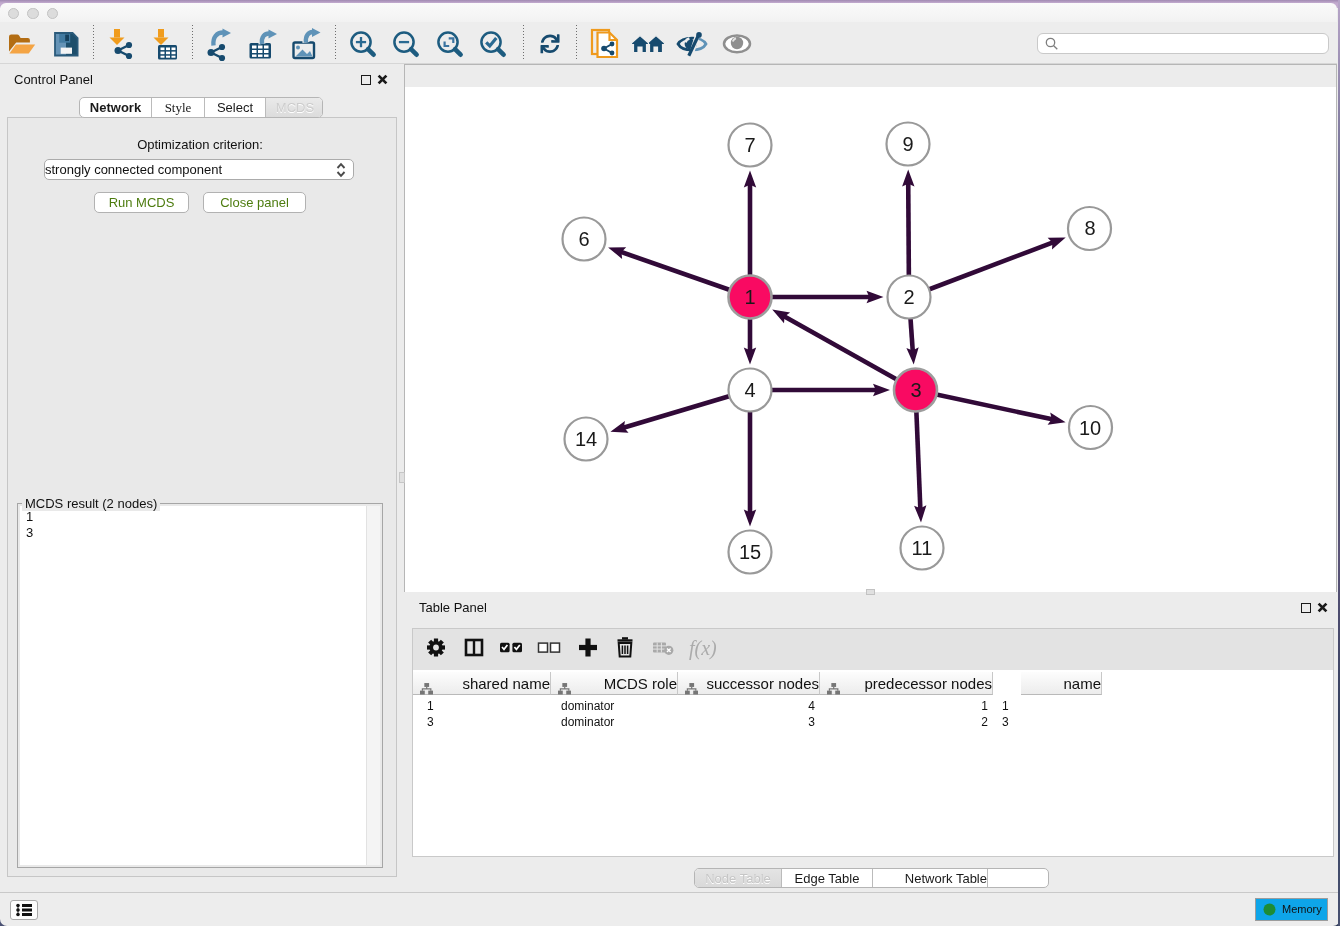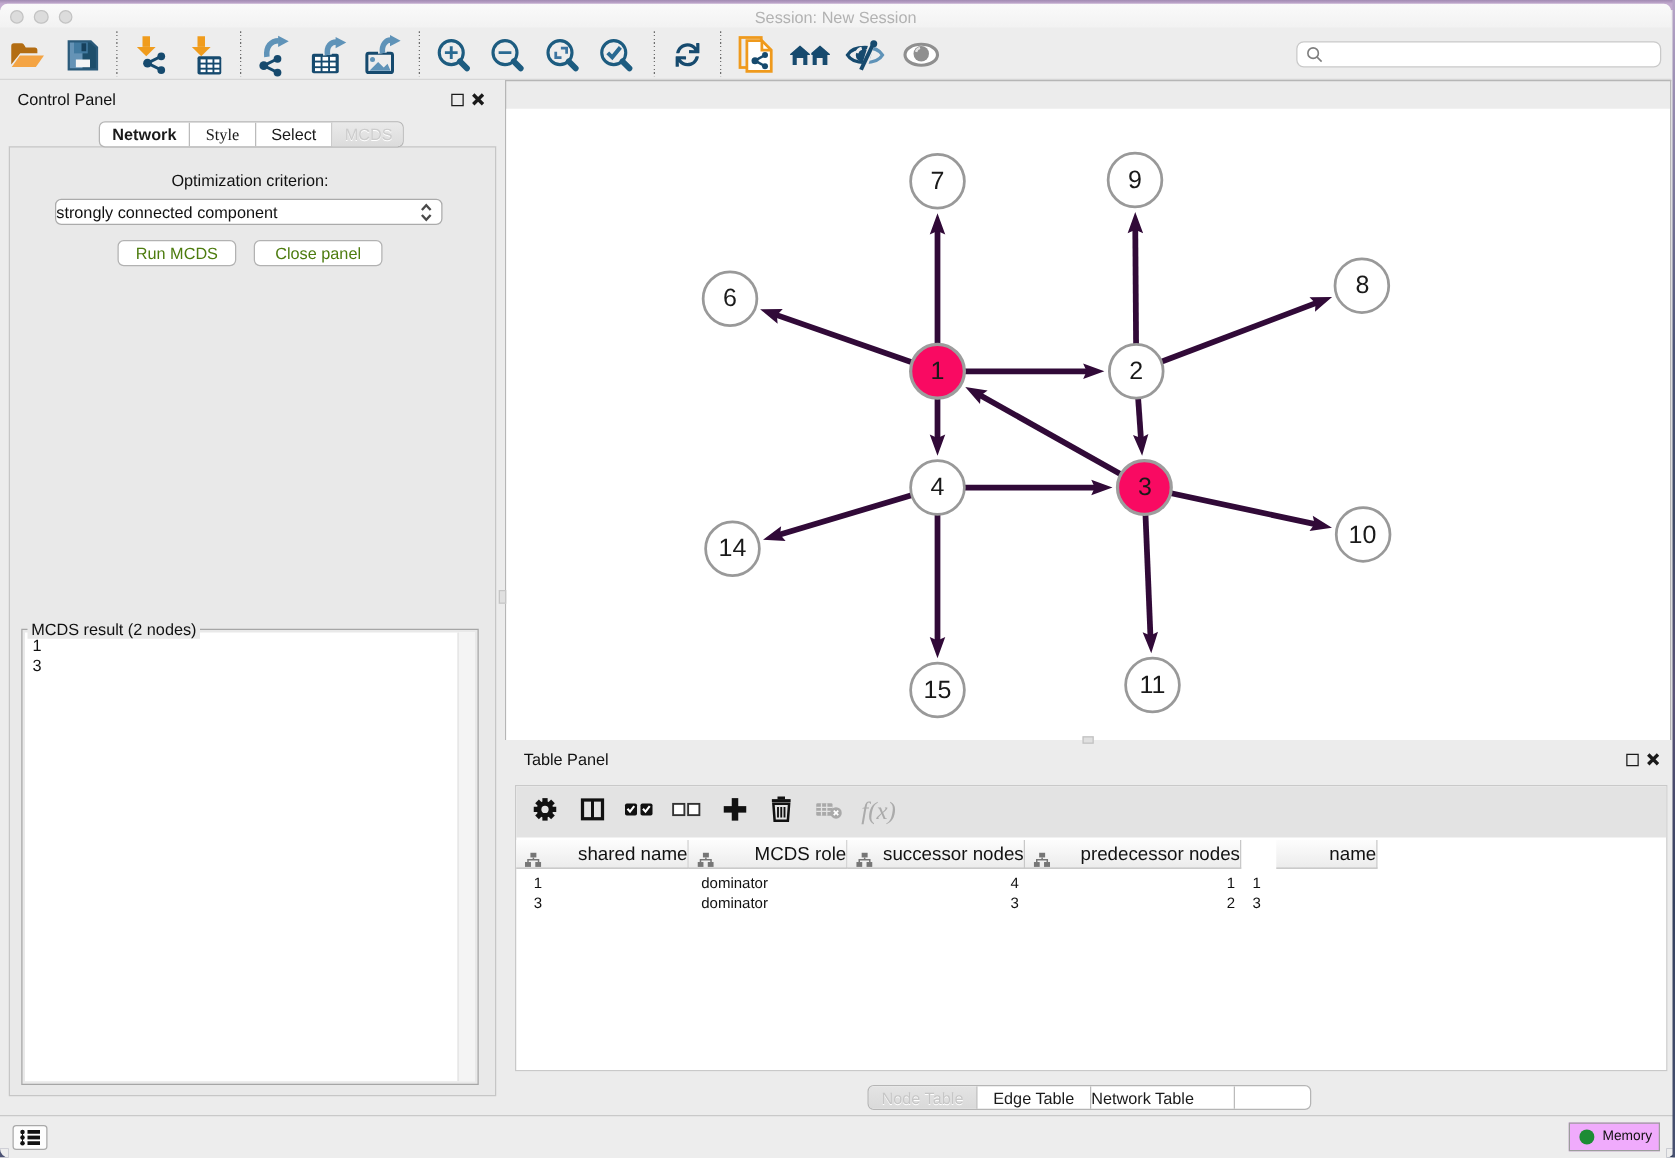--- a/index.html
+++ b/index.html
@@ -37,31 +37,30 @@
 #netcanvas { position:absolute; left:0; top:22px; width:931px; height:505px; background:#fff; }
 
 #tp-title { left:419px; top:600px; font-size:13px; color:#111; }
 #tp-box { left:412px; top:628px; width:922px; height:229px; border:1px solid #c9c9c9; background:#fff; }
 #tp-toolbar { position:absolute; left:0; top:0; width:920px; height:41px; background:#e3e3e3; }
 .hdr { position:absolute; top:43px; height:23px; background:linear-gradient(#fdfdfd,#ececec); border-right:1px solid #c8c8c8; border-bottom:1px solid #b9b9b9; font-size:15px; color:#111; text-align:right; line-height:23px; }
 .hic { position:absolute; left:7px; top:5px; }
 .cell { position:absolute; font-size:12px; color:#111; height:16px; line-height:16px; }
 
 #statusbar { left:0; top:892px; width:1340px; height:34px; background:#ededed; border-top:1px solid #c9c9c9; }
-#membtn { position:absolute; left:1255px; top:5px; width:73px; height:23px; background:#f0abfc; border:1px solid #9c9c9c; font-size:11px; color:#111; }
+#membtn { position:absolute; left:1255px; top:5px; width:73px; height:23px; background:#0ea5e9; border:1px solid #9c9c9c; font-size:11px; color:#111; }
 #listbtn { position:absolute; left:10px; top:7px; width:28px; height:20px; background:#fdfdfd; border:1px solid #a9a9a9; border-radius:3px; }
 </style>
 </head>
 <body>
 <div class="abs" id="pt"></div>
 <div class="abs" id="titlebar">
   <div class="tl" style="left:7.5px;"></div>
   <div class="tl" style="left:27px;"></div>
   <div class="tl" style="left:46.5px;"></div>
-  <div id="apptitle">Session: New Session</div>
 </div>
 <div class="abs" id="toolbar">
   <svg class="ti" style="left:5px" width="34" height="34" viewBox="0 0 34 34">
     <path d="M4 23.5 V8.7 Q4 6.5 6.2 6.5 H12.2 Q13.4 6.5 14.1 7.6 L15.6 10 H22.8 Q24.9 10 24.9 12.1 V14.6 H11.2 Z" fill="#b36d13"></path>
     <path d="M10.9 16.4 H30.2 L23.7 25.6 H4.4 Z" fill="#f4a444"></path>
   </svg>
   <svg class="ti" style="left:49px" width="34" height="34" viewBox="0 0 34 34">
     <path d="M6 5 h17.6 l5 5 V27.5 H6 Z" fill="#6593b6"></path>
     <path d="M23.6 5 l5 5 V27.5 H17 V5 Z" fill="#1d4e6b"></path>
     <rect x="10.2" y="5" width="11" height="9.7" fill="#427aa0"></rect>
@@ -413,21 +412,21 @@
   <div class="cell" style="left:14px; top:85px;">3</div>
   <div class="cell" style="left:148px; top:85px;">dominator</div>
   <div class="cell" style="left:265px; top:85px; width:137px; text-align:right;">3</div>
   <div class="cell" style="left:407px; top:85px; width:168px; text-align:right;">2</div>
   <div class="cell" style="left:589px; top:85px;">3</div>
 </div>
 
 <div id="btabs" style="position:absolute; left:694px; top:868px; width:355px; height:20px; background:#fff; border:1px solid #b5b5b5; border-radius:5px; overflow:hidden; font-size:13px; color:#1a1a1a;">
   <div style="position:absolute; left:0; top:0; width:87px; height:20px; text-align:center; line-height:19px; background:linear-gradient(#e4e4e4,#d8d8d8); color:#c6c6c6; text-shadow:0 1px 0 #fff; border-right:1px solid #bbb;">Node Table</div>
   <div style="position:absolute; left:87px; top:0; width:91px; height:20px; text-align:center; line-height:19px; border-right:1px solid #bbb;">Edge Table</div>
-  <div style="position:absolute; left:178px; top:0; width:115px; height:20px; text-align:left; line-height:19px; border-right:1px solid #bbb;">Network Table</div>
+  <div style="position:absolute; left:178px; top:0; width:115px; height:20px; text-align:right; line-height:19px; border-right:1px solid #bbb;">Network Table</div>
   <div style="position:absolute; left:293px; top:0; width:60px; height:20px; text-align:center; line-height:19px;margin-top:40px;">Motifs</div>
 </div>
 
 <div class="abs" id="statusbar">
   <div id="listbtn">
     <svg width="16" height="14" viewBox="0 0 16 14" style="position:absolute;left:5px;top:2px;">
       <circle cx="2" cy="2.5" r="1.8" fill="#111"></circle>
         <rect x="6" y="1" width="10" height="3" fill="#111"></rect>
       <circle cx="2" cy="7" r="1.8" fill="#111"></circle>
         <rect x="6" y="5.5" width="10" height="3" fill="#111"></rect>

